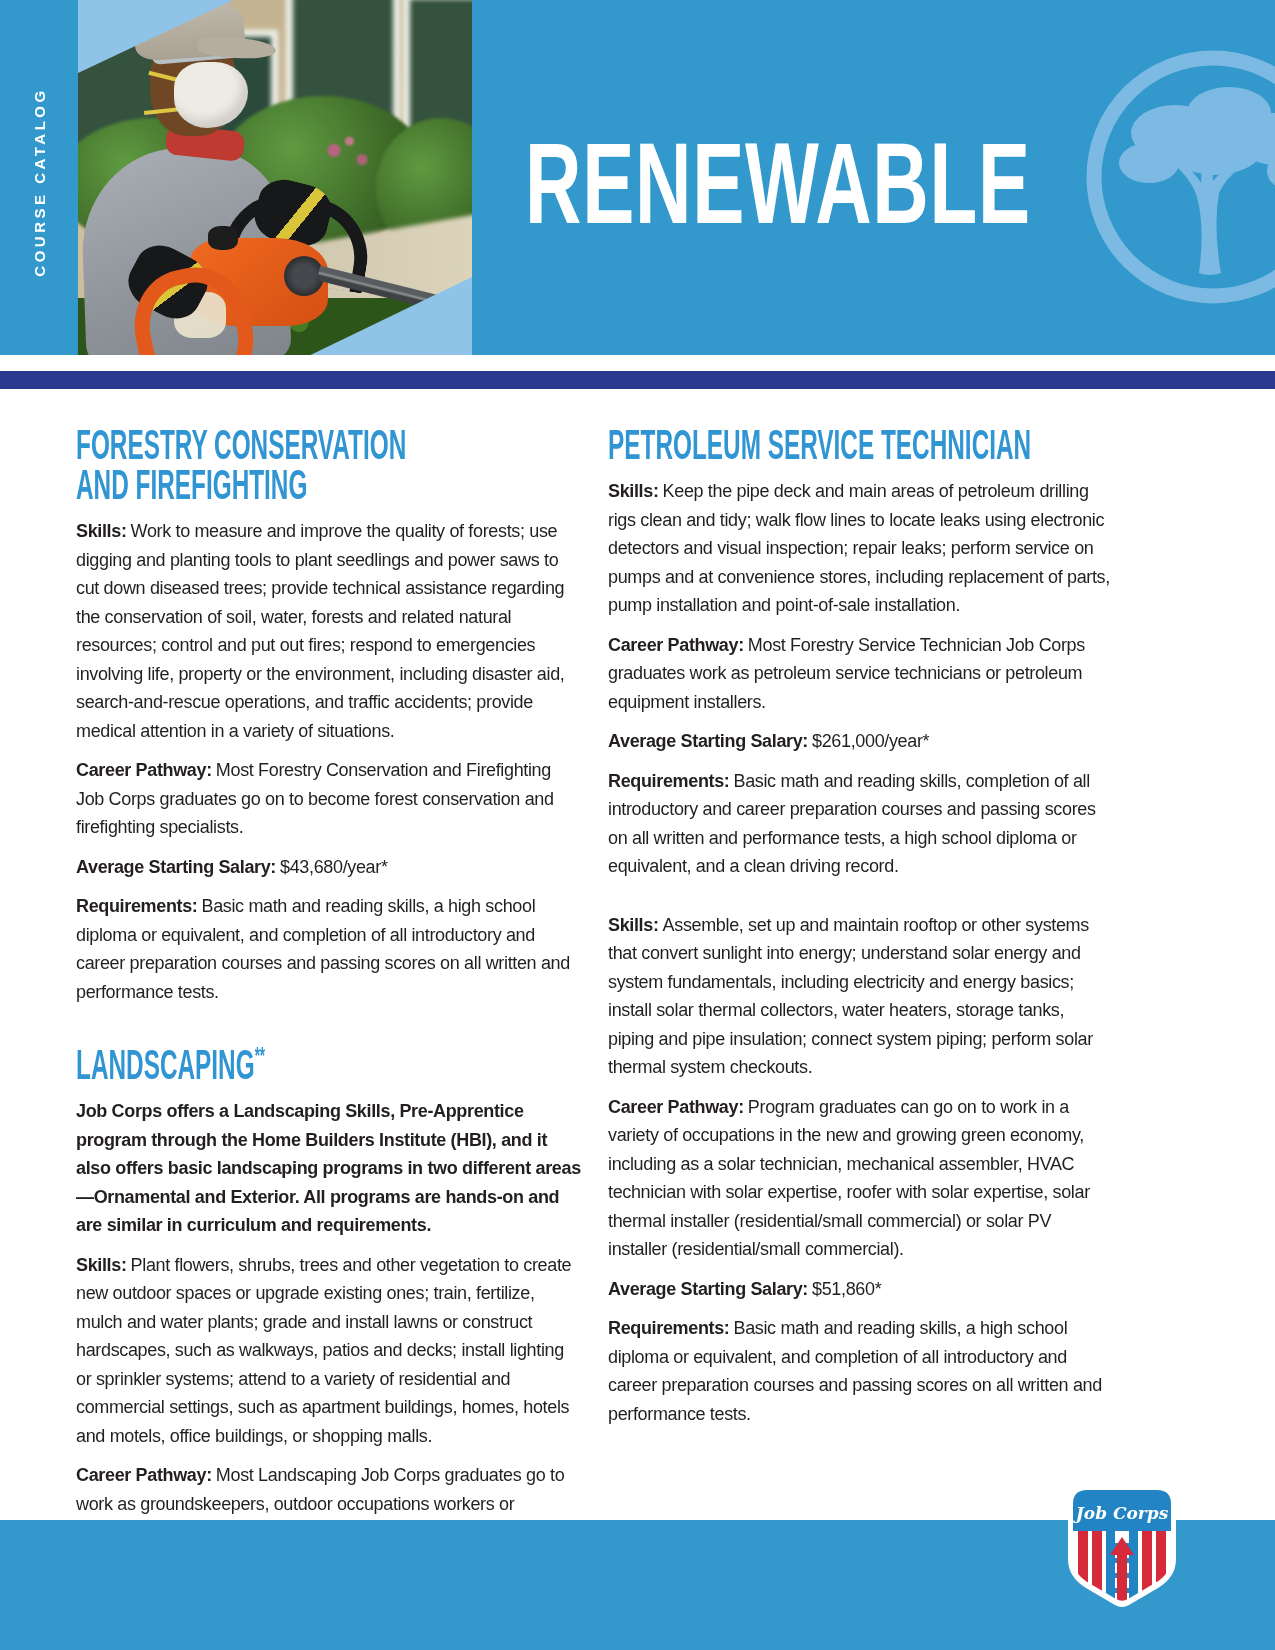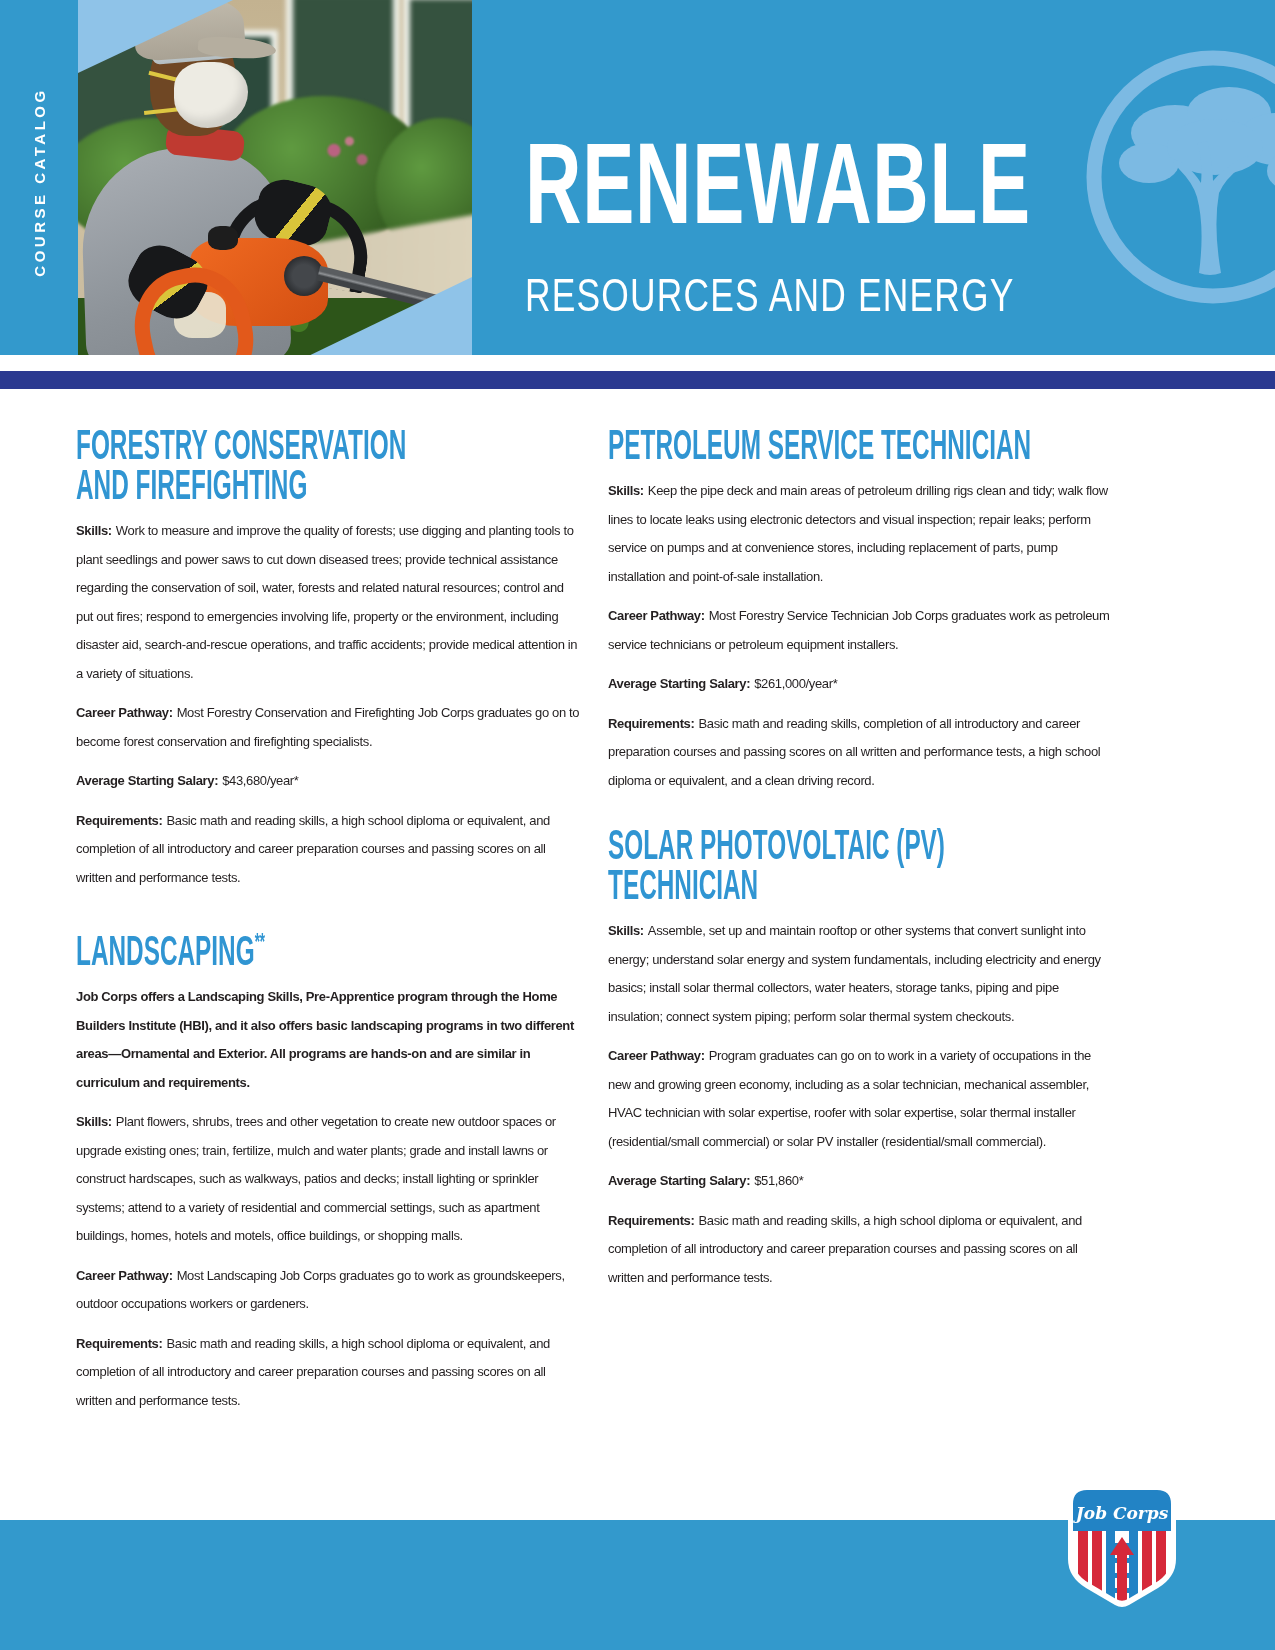--- a/index.html
+++ b/index.html
@@ -78,21 +78,21 @@
   .gap-white{width:1275px;height:16px;background:#ffffff;}
   .navy-bar{width:1275px;height:18px;background:#2b3990;}
 
   
   .columns{display:flex;gap:27px;padding:36px 0 0 76px;}
   .col{width:505px;flex:0 0 505px;}
   h2{margin:0 0 12px 0;color:#3095d2;font-size:42px;line-height:40px;font-weight:bold;}
   h2 .hl{transform:scaleX(0.58);letter-spacing:0;}
   h2 sup{font-size:55%;vertical-align:super;}
   .section + .section{margin-top:30px;}
-  p{margin:0 0 11px 0;font-size:13px;line-height:28.5px;letter-spacing:-0.35px;}
+  p{margin:0 0 11px 0;font-size:18px;line-height:28.5px;letter-spacing:-0.35px;}
   p strong{margin-right:4px;}
   p.intro{font-weight:bold;}
 
   
   .footer-bar{position:absolute;left:0;top:1520px;width:1275px;height:130px;background:#3399cc;z-index:2;}
   .jobcorps-logo{position:absolute;left:1066px;top:1483px;width:112px;height:127px;z-index:3;}
 </style>
 </head>
 <body>
 
@@ -132,23 +132,20 @@
       <div id="dhandle"></div>
       <div id="blade"></div>
       <div class="accent-tl"></div>
       <div class="accent-br"></div>
     </div>
 
     <div class="header-title">
       <div class="title">
         <span class="hl">RENEWABLE</span>
       </div>
-      <div class="subtitle">
-        <span class="hl">RESOURCES AND ENERGY</span>
-      </div>
     </div>
 
     <svg class="tree-badge" viewBox="0 0 260 260">
       <circle cx="130" cy="130" r="119" fill="none" stroke="#7cbae3" stroke-width="15"></circle>
       <g fill="#7cbae3">
         <ellipse cx="92" cy="86" rx="44" ry="28"></ellipse>
         <ellipse cx="146" cy="66" rx="42" ry="26"></ellipse>
         <ellipse cx="192" cy="92" rx="36" ry="26"></ellipse>
         <ellipse cx="66" cy="116" rx="30" ry="20"></ellipse>
         <ellipse cx="210" cy="124" rx="26" ry="20"></ellipse>
@@ -194,24 +191,20 @@
         <h2>
           <span class="hl">PETROLEUM SERVICE TECHNICIAN</span>
         </h2>
         <p><strong>Skills:</strong><span>Keep the pipe deck and main areas of petroleum drilling rigs clean and tidy; walk flow lines to locate leaks using electronic detectors and visual inspection; repair leaks; perform service on pumps and at convenience stores, including replacement of parts, pump installation and point-of-sale installation.</span></p>
         <p><strong>Career Pathway:</strong><span>Most Forestry Service Technician Job Corps graduates work as petroleum service technicians or petroleum equipment installers.</span></p>
         <p><strong>Average Starting Salary:</strong><span>$261,000/year*</span></p>
         <p><strong>Requirements:</strong><span>Basic math and reading skills, completion of all introductory and career preparation courses and passing scores on all written and performance tests, a high school diploma or equivalent, and a clean driving record.</span></p>
       </div>
 
       <div class="section">
-        <h2>
-          <span class="hl">SOLAR PHOTOVOLTAIC (PV)</span>
-          <span class="hl">TECHNICIAN</span>
-        </h2>
         <p><strong>Skills:</strong><span>Assemble, set up and maintain rooftop or other systems that convert sunlight into energy; understand solar energy and system fundamentals, including electricity and energy basics; install solar thermal collectors, water heaters, storage tanks, piping and pipe insulation; connect system piping; perform solar thermal system checkouts.</span></p>
         <p><strong>Career Pathway:</strong><span>Program graduates can go on to work in a variety of occupations in the new and growing green economy, including as a solar technician, mechanical assembler, HVAC technician with solar expertise, roofer with solar expertise, solar thermal installer (residential/small commercial) or solar PV installer (residential/small commercial).</span></p>
         <p><strong>Average Starting Salary:</strong><span>$51,860*</span></p>
         <p><strong>Requirements:</strong><span>Basic math and reading skills, a high school diploma or equivalent, and completion of all introductory and career preparation courses and passing scores on all written and performance tests.</span></p>
       </div>
 
     </div>
   </div>
 
   <div class="footer-bar"></div>

